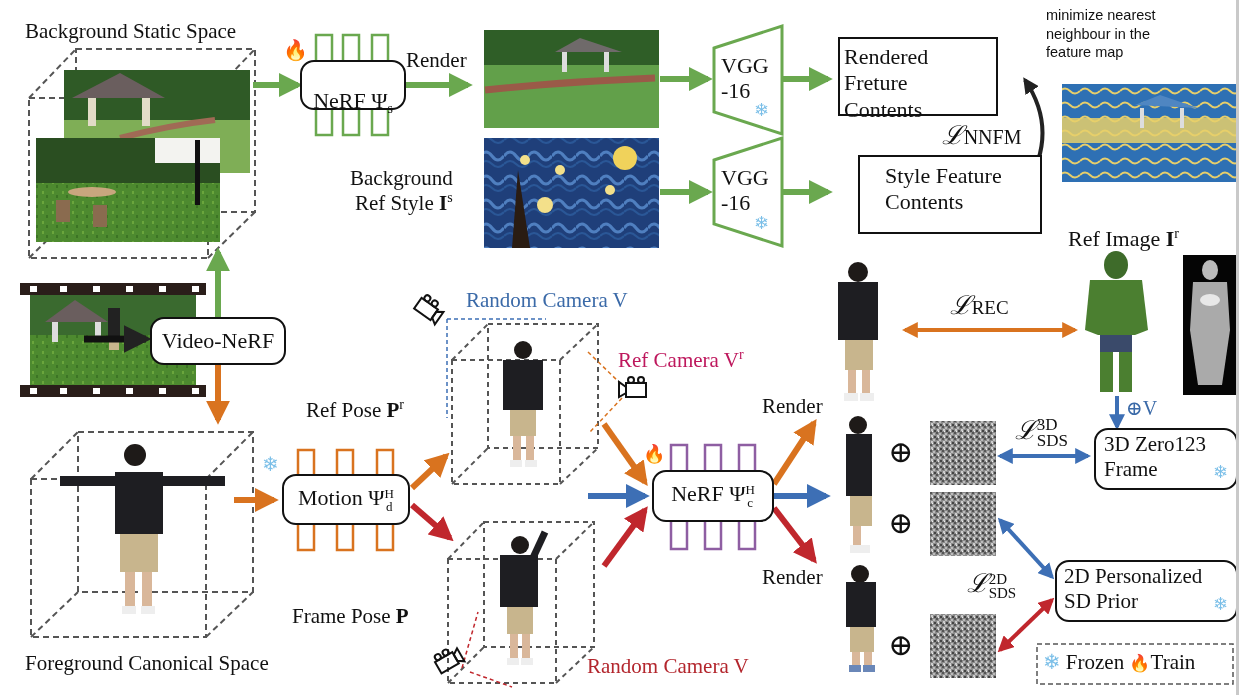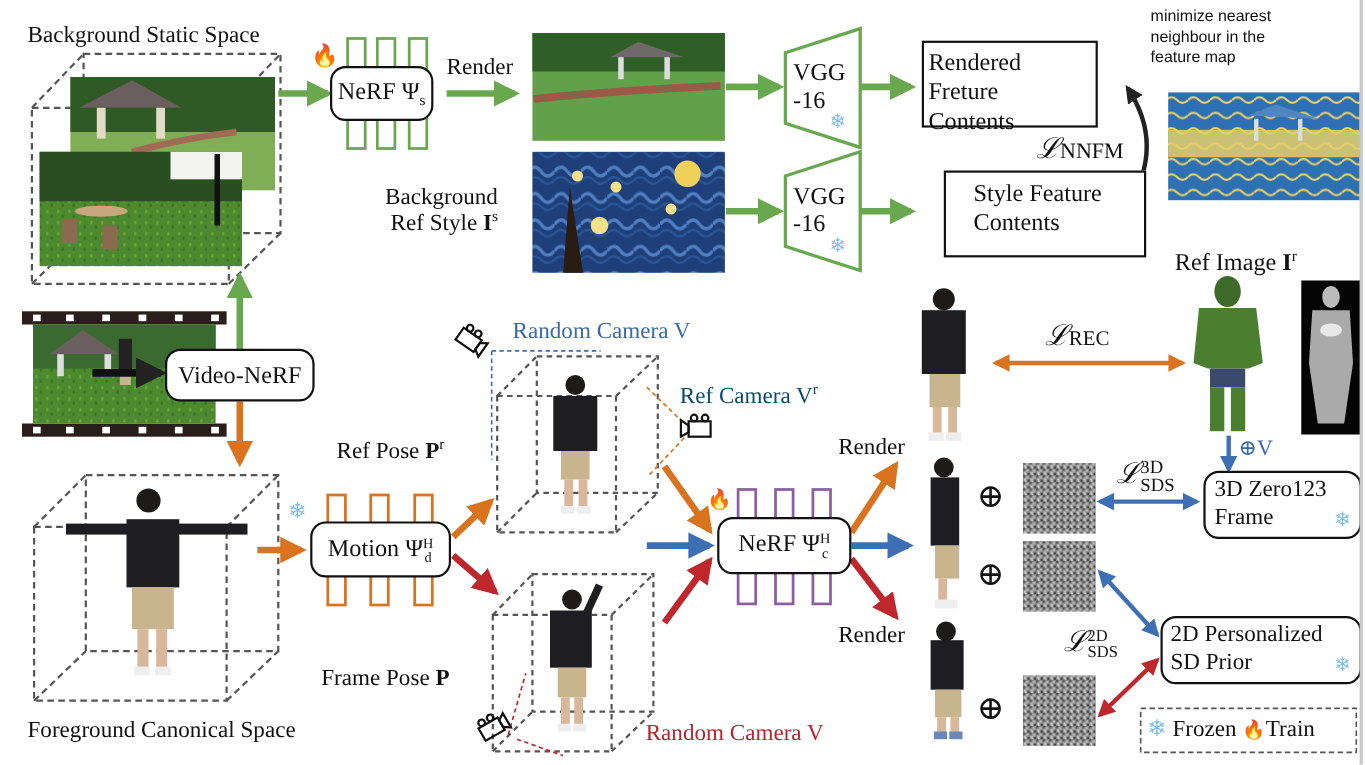--- a/index.html
+++ b/index.html
@@ -341,21 +341,21 @@
     <rect x="0" y="6" width="20" height="13"></rect>
       <circle cx="5" cy="3" r="3"></circle>
       <circle cx="14" cy="3" r="3"></circle>
       <polygon points="20,9 26,5 26,20 20,16"></polygon>
   </g>
 </svg>
 
 <div class="lbl" style="left:25px;top:20px;">Background Static Space</div>
 
 <span class="abs" style="left:283px;top:38px;font-size:20px;">🔥</span>
-<div class="box rbox" style="left:300px;top:60px;width:94px;height:50px;text-align:center;padding-top:8px;">
+<div class="box rbox" style="left:300px;top:60px;width:106px;height:50px;text-align:center;padding-top:26px;">
   <span>NeRF Ψ</span><sub>s</sub>
 </div>
 <div class="lbl" style="left:406px;top:49px;">Render</div>
 
 <div class="lbl" style="left:350px;top:167px;text-align:right;">
   <div style="text-align:right">Background</div>
   <div><span>Ref Style </span><b>I</b><sup>s</sup></div>
 </div>
 
 <div class="lbl" style="left:721px;top:53px;font-size:22px;line-height:1.15;">
@@ -389,21 +389,21 @@
 
 <div class="lbl" style="left:1068px;top:226px;font-size:22px;">
   <span>Ref Image </span><b>I</b><sup>r</sup>
 </div>
 
 <div class="box rbox" style="left:150px;top:317px;width:136px;height:48px;text-align:center;padding-top:9px;">
   <span>Video-NeRF</span>
 </div>
 
 <div class="lbl" style="left:466px;top:289px;color:#3b6aa8;">Random Camera V</div>
-<div class="lbl" style="left:618px;top:347px;color:#0c4a6e;">
+<div class="lbl" style="left:618px;top:347px;color:#be185d;">
   <span>Ref Camera V</span><sup>r</sup>
 </div>
 <div class="lbl" style="left:306px;top:397px;">
   <span>Ref Pose </span><b>P</b><sup>r</sup>
 </div>
 <div class="lbl" style="left:292px;top:605px;">
   <span>Frame Pose </span><b>P</b>
 </div>
 <div class="lbl" style="left:587px;top:655px;color:#b3262d;">Random Camera V</div>
 

